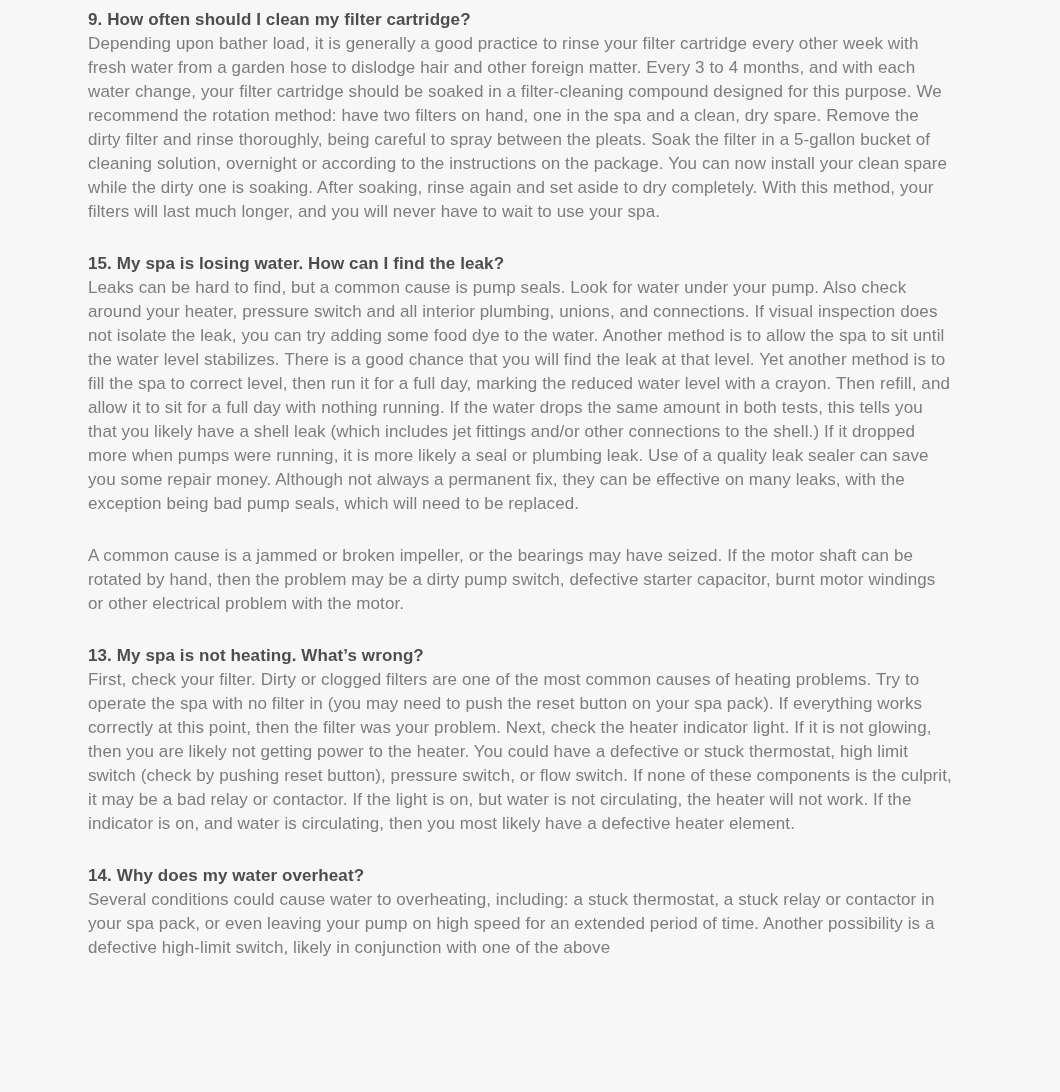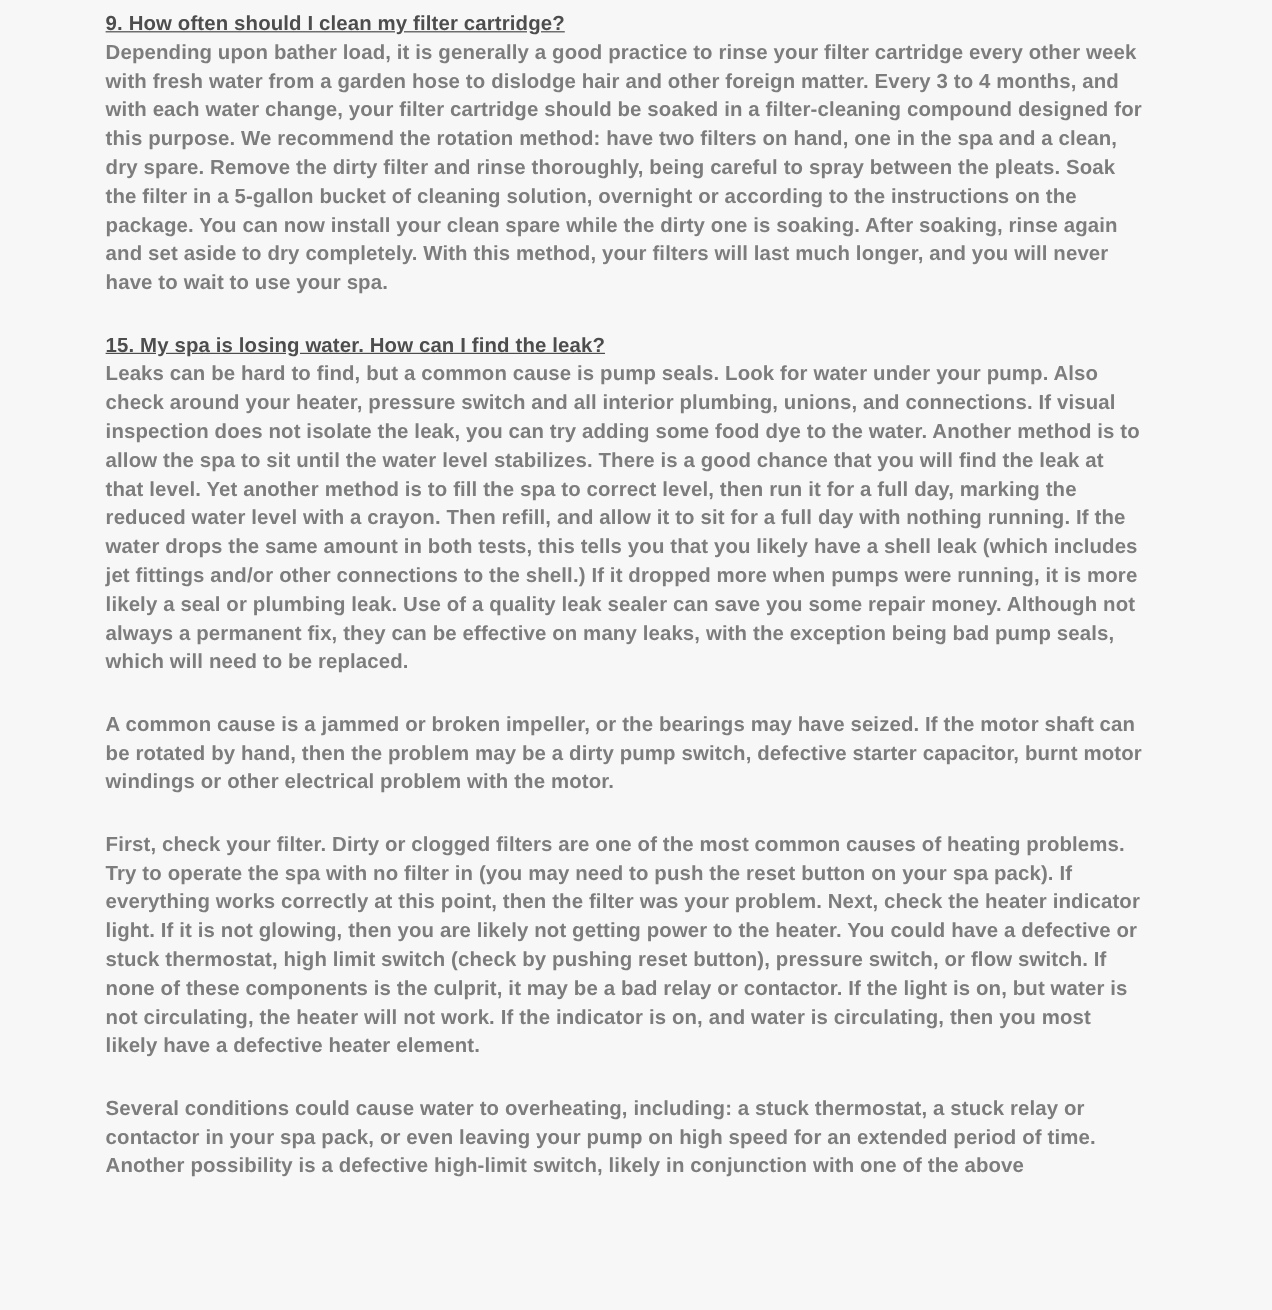--- a/index.html
+++ b/index.html
@@ -23,26 +23,25 @@
   }
   .faq-section {
     margin-bottom: 28px;
   }
   .faq-question {
     font-size: 17px;
     line-height: 24px;
     font-weight: 700;
     color: #4d4d4d;
     letter-spacing: 0.1px;
-    text-decoration: underline;
   }
   .faq-answer {
     font-size: 17px;
     line-height: 24px;
-    font-weight: 700;
+    font-weight: 400;
     color: #7d7d7d;
     letter-spacing: 0.1px;
   }
 </style>
 </head>
 <body>
 
 <div class="page">
   <div class="content">
 
@@ -57,21 +56,23 @@
     <section class="faq-section">
       <h3 class="faq-question">15. My spa is losing water. How can I find the leak?</h3>
       <p class="faq-answer">Leaks can be hard to find, but a common cause is pump seals. Look for water under your pump. Also check around your heater, pressure switch and all interior plumbing, unions, and connections. If visual inspection does not isolate the leak, you can try adding some food dye to the water. Another method is to allow the spa to sit until the water level stabilizes. There is a good chance that you will find the leak at that level. Yet another method is to fill the spa to correct level, then run it for a full day, marking the reduced water level with a crayon. Then refill, and allow it to sit for a full day with nothing running. If the water drops the same amount in both tests, this tells you that you likely have a shell leak (which includes jet fittings and/or other connections to the shell.) If it dropped more when pumps were running, it is more likely a seal or plumbing leak. Use of a quality leak sealer can save you some repair money. Although not always a permanent fix, they can be effective on many leaks, with the exception being bad pump seals, which will need to be replaced.</p>
     </section>
 
     <section class="faq-section">
       <p class="faq-answer">A common cause is a jammed or broken impeller, or the bearings may have seized. If the motor shaft can be rotated by hand, then the problem may be a dirty pump switch, defective starter capacitor, burnt motor windings or other electrical problem with the motor.</p>
     </section>
 
     <section class="faq-section">
+      <h3 class="faq-question">13. My spa is not heating. What’s wrong?</h3>
       <p class="faq-answer">First, check your filter. Dirty or clogged filters are one of the most common causes of heating problems. Try to operate the spa with no filter in (you may need to push the reset button on your spa pack). If everything works correctly at this point, then the filter was your problem. Next, check the heater indicator light. If it is not glowing, then you are likely not getting power to the heater. You could have a defective or stuck thermostat, high limit switch (check by pushing reset button), pressure switch, or flow switch. If none of these components is the culprit, it may be a bad relay or contactor. If the light is on, but water is not circulating, the heater will not work. If the indicator is on, and water is circulating, then you most likely have a defective heater element.</p>
     </section>
 
     <section class="faq-section">
+      <h3 class="faq-question">14. Why does my water overheat?</h3>
       <p class="faq-answer">Several conditions could cause water to overheating, including: a stuck thermostat, a stuck relay or contactor in your spa pack, or even leaving your pump on high speed for an extended period of time. Another possibility is a defective high-limit switch, likely in conjunction with one of the above</p>
     </section>
 
   </div>
 </div>
 
 </body></html>

